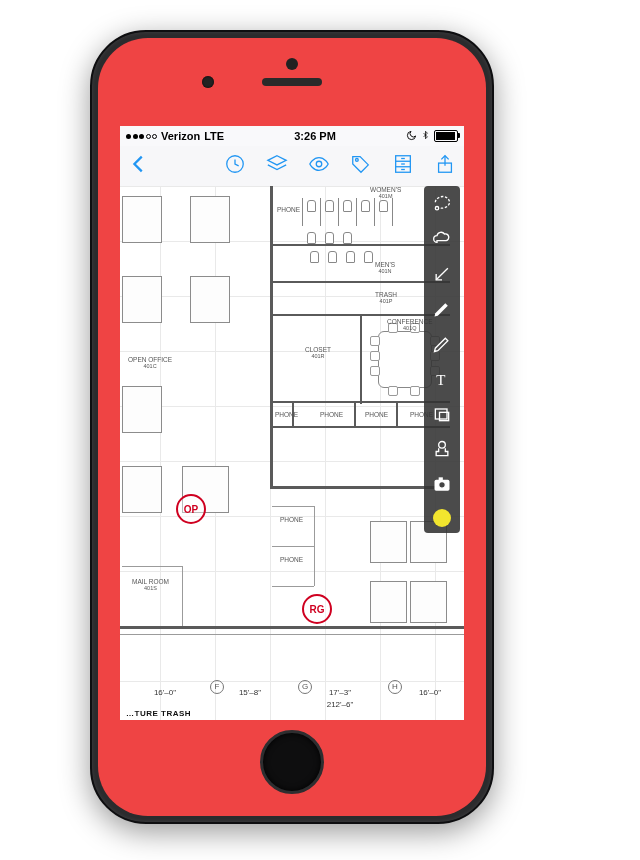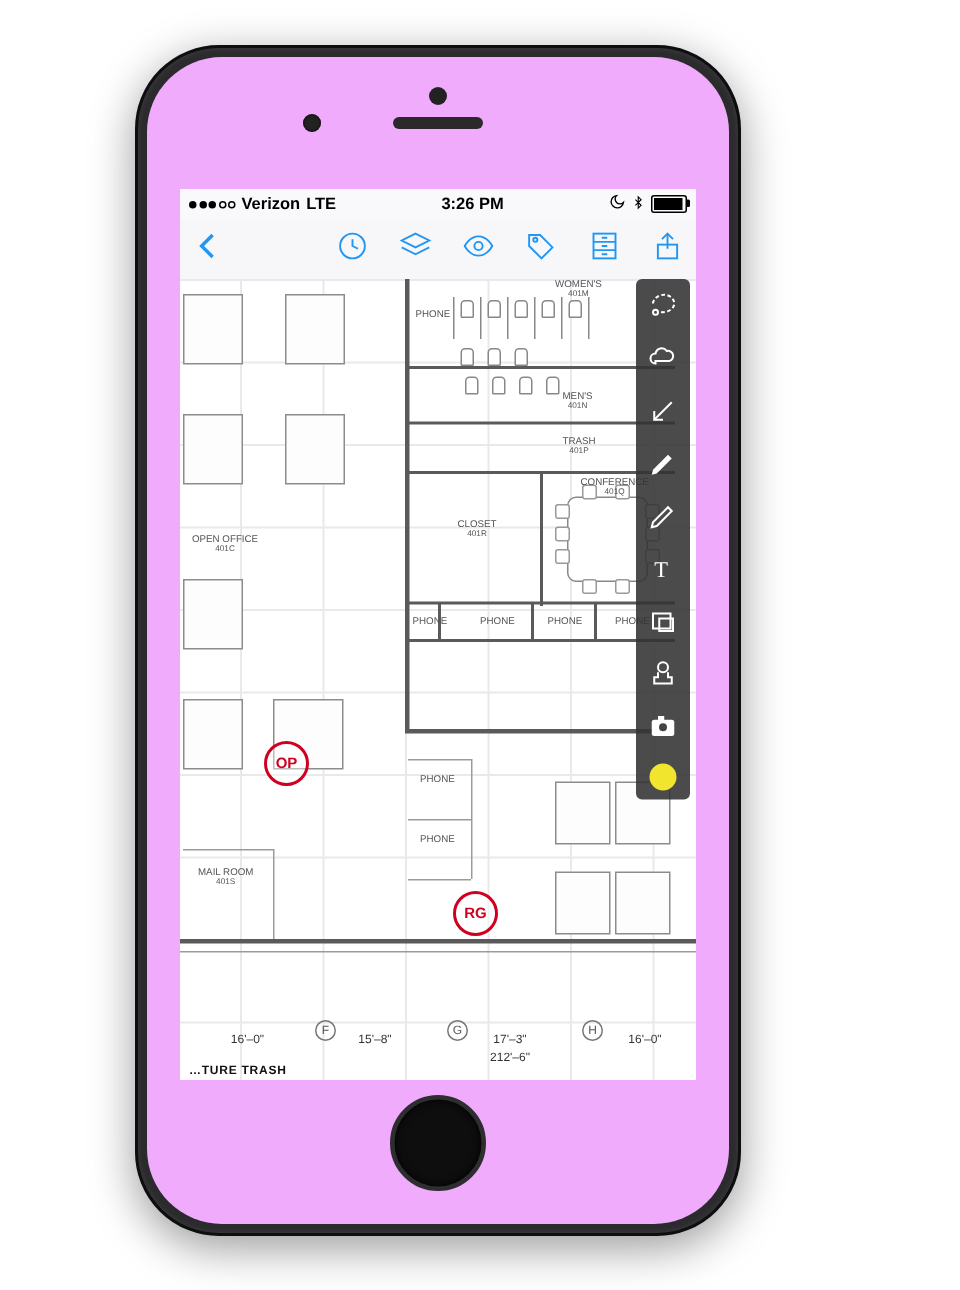--- a/index.html
+++ b/index.html
@@ -18,21 +18,21 @@
     top: 30px;
     width: 400px;
     height: 790px;
     background: #2b2b2d;
     border-radius: 56px;
     box-shadow: inset 0 0 4px rgba(255,255,255,.1), 0 8px 30px rgba(0,0,0,.4);
     border: 2px solid #0e0e10;
   }
   .phone-inner {
     position:absolute; inset:6px;
-    background:#f0abfc;
+    background:#ef4444;
     border-radius:50px;
   }
   .speaker { position:absolute; top:40px; left:50%; transform:translateX(-50%);
     width:60px; height:8px; background:#2a2a2a; border-radius:4px;}
   .camera { position:absolute; top:38px; left:50%; transform:translateX(-90px);
     width:12px; height:12px; background:#222; border-radius:50%; box-shadow:inset 0 0 2px #000;}
   .sensor { position:absolute; top:20px; left:50%; transform:translateX(-6px);
     width:12px; height:12px; background:#222; border-radius:50%;}
   .home-btn { position:absolute; bottom:22px; left:50%; transform:translateX(-50%);
     width:58px; height:58px; border-radius:50%; background:#0e0e0f;

